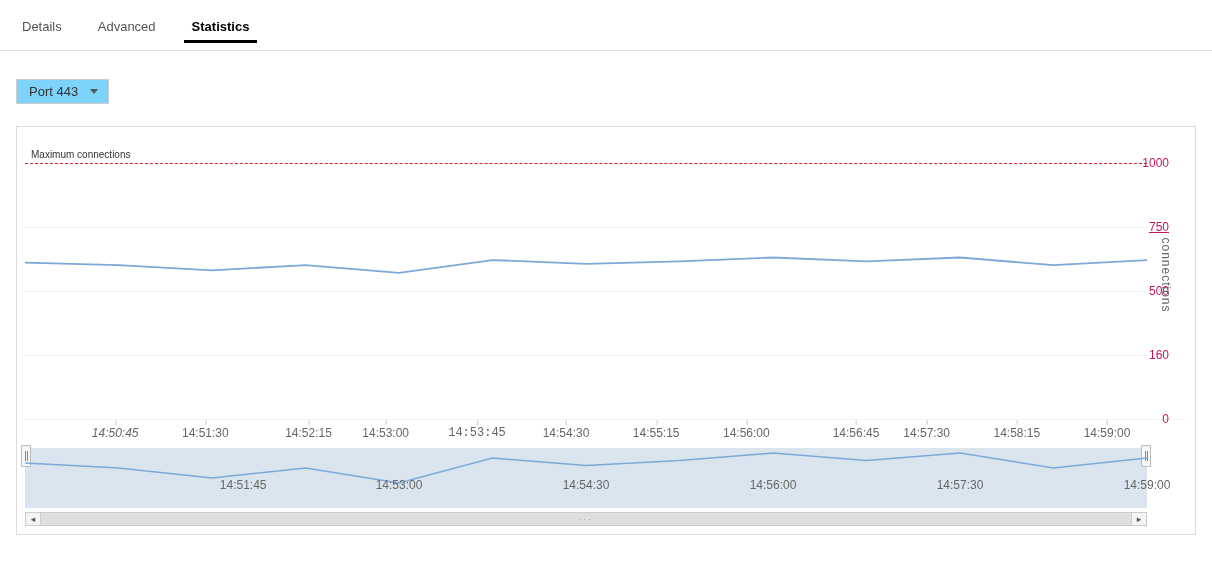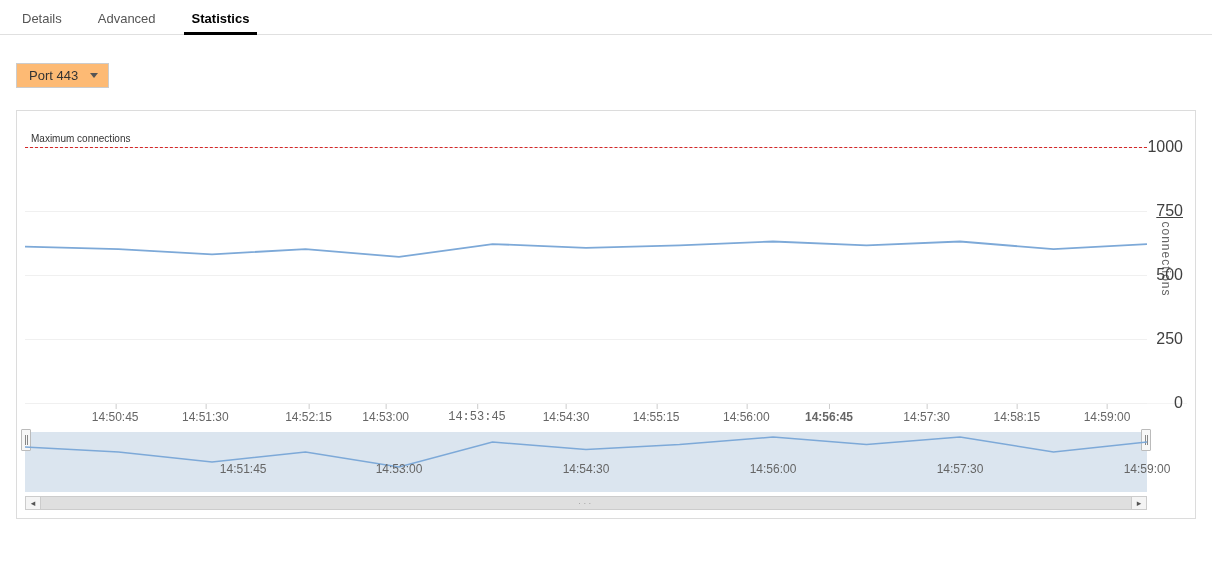--- a/index.html
+++ b/index.html
@@ -9,21 +9,21 @@
     font-family: "Segoe UI", Arial, sans-serif;
     font-size: 13px;
     color: #333;
     width: 1212px;
   }
   
   .tabs {
     display: flex;
     align-items: flex-end;
     border-bottom: 1px solid #e0e0e0;
-    padding: 0 18px;
+    padding: 8px 18px;
     height: 34px;
     gap: 28px;
   }
   .tab {
     padding: 0 4px 8px 4px;
     color: #555;
     cursor: pointer;
     position: relative;
   }
   .tab.active {
@@ -39,21 +39,21 @@
   }
   
   .controls {
     padding: 28px 0 22px 16px;
   }
   .select {
     display: inline-flex;
     align-items: center;
     gap: 12px;
     border: 1px solid #ccc;
-    background: #fdba74;
+    background: #7dd3fc;
     padding: 4px 10px 4px 12px;
     cursor: pointer;
     font-size: 13px;
     color: #333;
   }
   .select .caret {
     width: 0; height: 0;
     border-left: 4px solid transparent;
     border-right: 4px solid transparent;
     border-top: 5px solid #555;
@@ -70,25 +70,25 @@
     border-bottom: 1px solid #f4f4f4;
   }
   .grid-line {
     position: absolute;
     left: 0; right: 40px;
     height: 0;
     border-top: 1px solid #f0f0f0;
   }
   .y-label {
     position: absolute;
-    right: 4px;
+    right: 18px;
     width: 36px;
     text-align: right;
-    font-size: 16px;
-    color: #404040;
+    font-size: 12px;
+    color: #be185d;
     transform: translateY(-50%);
   }
   .y-axis-title {
     position: absolute;
     right: -16px;
     top: 50%;
     transform: rotate(90deg) translateX(-10px);
     transform-origin: center;
     font-size: 12px;
     color: #666;
@@ -206,45 +206,45 @@
 </div>
 
 <div class="chart-frame">
 
   <div class="chart" id="chart">
     <span class="y-axis-title">connections</span>
 
   <div class="grid-line" style="top: 282px;"></div>
       <div class="y-label" style="top: 282px;">0</div>
       <div class="grid-line" style="top: 217.909px;"></div>
-      <div class="y-label" style="top: 217.909px;">250</div>
+      <div class="y-label" style="top: 217.909px;">160</div>
       <div class="grid-line" style="top: 153.818px;"></div>
       <div class="y-label" style="top: 153.818px;">500</div>
       <div class="grid-line" style="top: 89.7273px;"></div>
       <div class="y-label" style="top: 89.7273px; text-decoration: underline;">750</div>
       <div class="grid-line" style="top: 25.6364px;"></div>
       <div class="y-label" style="top: 25.6364px;">1000</div>
       <div class="max-line" style="top: 25.6364px; border-color: rgb(214, 39, 40);">
         <div class="max-label">Maximum connections</div>
       </div>
       <svg class="series" width="1122" height="282" preserveAspectRatio="none" viewBox="0 0 1122 282">
         <polyline points="0,125.61818181818182 93.5,128.1818181818182 187,133.3090909090909 280.5,128.1818181818182 374,135.87272727272727 467.5,123.05454545454546 561,126.89999999999998 654.5,124.33636363636364 748,120.49090909090907 841.5,124.33636363636364 935,120.49090909090907 1028.5,128.1818181818182 1122,123.05454545454546" fill="none" stroke="#7da9d8" stroke-width="1.8"></polyline>
       </svg>
     </div>
 
   <div class="x-axis" id="xaxis">
-      <div class="x-tick" style="left: 90.1667px;">14:50:45</div>
+      <div class="x-tick" style="left: 90.1667px; font-style: italic;">14:50:45</div>
       <div class="x-tick" style="left: 180.333px;">14:51:30</div>
       <div class="x-tick" style="left: 270.5px; margin-left: 13px;">14:52:15</div>
       <div class="x-tick" style="left: 360.667px;">14:53:00</div>
       <div class="x-tick" style="left: 452px; font-family: Liberation Mono, monospace;">14:53:45</div>
       <div class="x-tick" style="left: 541px;">14:54:30</div>
       <div class="x-tick" style="left: 631.167px;">14:55:15</div>
       <div class="x-tick" style="left: 721.333px;">14:56:00</div>
-      <div class="x-tick" style="left: 804px; font-weight: bold;">14:56:45</div>
+      <div class="x-tick" style="left: 831px;">14:56:45</div>
       <div class="x-tick" style="left: 901.667px;">14:57:30</div>
       <div class="x-tick" style="left: 991.833px; text-align: center;">14:58:15</div>
       <div class="x-tick" style="left: 1082px;">14:59:00</div>
     </div>
 
   <div class="overview" id="overview">
     <div class="overview-sel">
       <div class="handle left">
           <span class="grip"></span>
           <span class="grip"></span>

